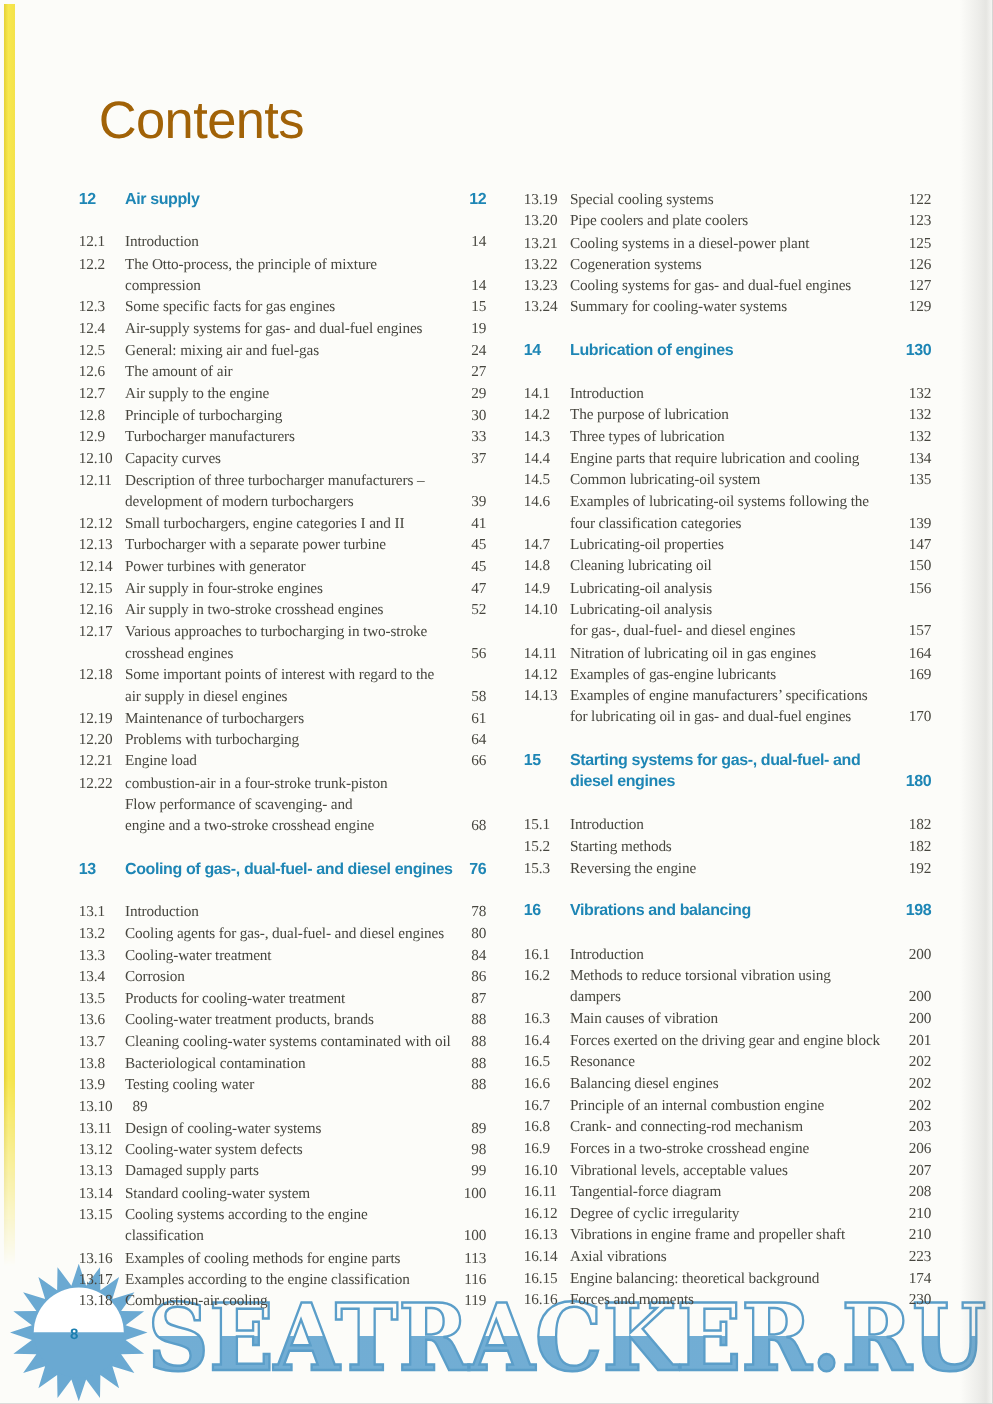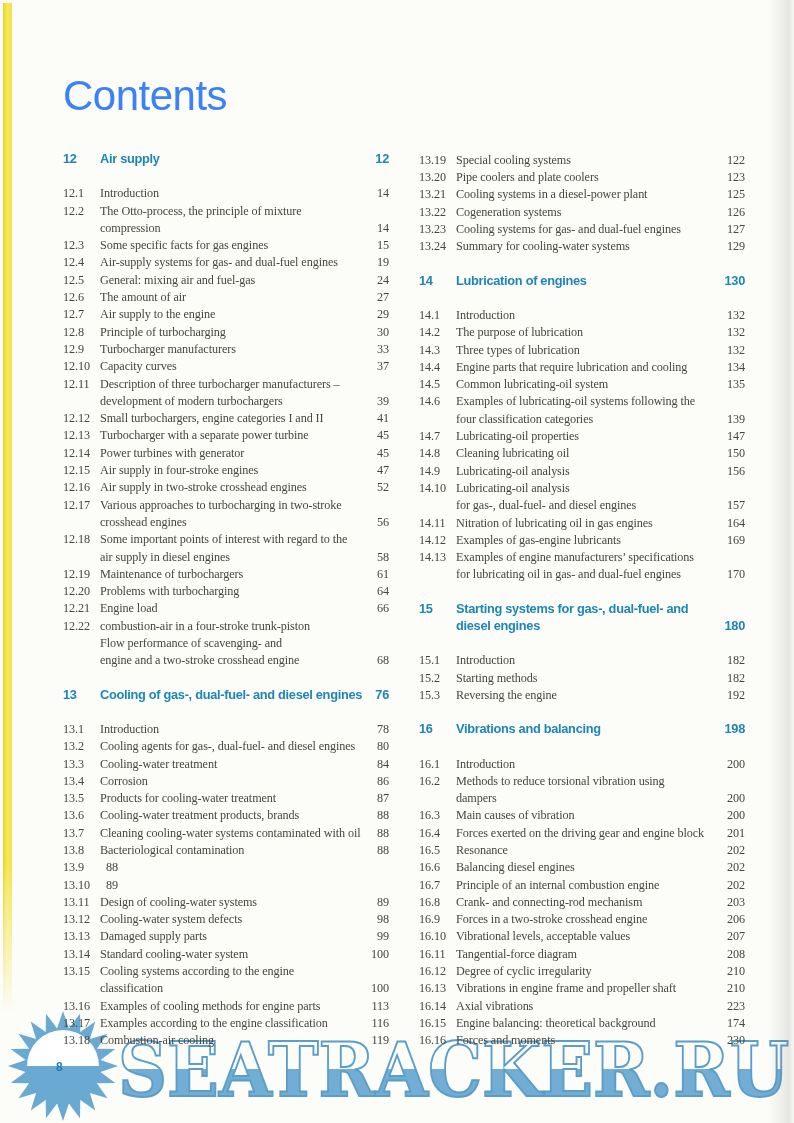--- a/index.html
+++ b/index.html
@@ -11,24 +11,24 @@
     background:linear-gradient(90deg,#e3cf35 0%,#f7e84e 40%,#f4e24a 100%);
     -webkit-mask-image:linear-gradient(180deg,#000 85%,transparent 100%);
     mask-image:linear-gradient(180deg,#000 85%,transparent 100%);}
   .right-shadow{position:absolute;right:0;top:0;width:26px;height:100%;z-index:3;
     background:linear-gradient(90deg,rgba(110,110,105,0) 0%,rgba(110,110,105,0.10) 55%,rgba(110,110,105,0.16) 80%,rgba(110,110,105,0.04) 100%);}
 
   
   .watermark-svg{position:absolute;left:0;top:0;z-index:1;pointer-events:none;}
 
   .content{position:relative;z-index:2;padding:72px 49px 0 63px;}
-  h1.title{margin:0 0 30px 0;font-family:"Liberation Sans", sans-serif;font-weight:400;
-    font-size:42px;letter-spacing:-0.5px;color:#3b82f6;}
-
-  .columns{display:flex;gap:30px;align-items:flex-end;}
+  h1.title{margin:0 0 30px 16px;font-family:"Liberation Sans", sans-serif;font-weight:400;
+    font-size:42px;letter-spacing:-0.5px;color:#a16207;}
+
+  .columns{display:flex;gap:30px;align-items:center;}
   .col{flex:1;min-width:0;}
 
   .row{display:flex;}
   .row .num{flex:none;width:37px;align-self:flex-start;}
   .row .txt{flex:1;min-width:0;overflow:visible;}
   .row .pg{flex:none;align-self:flex-end;min-width:18px;text-align:right;}
   .line{white-space:nowrap;}
 
   .entry{font-size:12.2px;line-height:17.3px;color:#47463f;letter-spacing:-0.1px;}
   .section{font-family:"Liberation Sans", sans-serif;font-weight:700;font-size:12.8px;
@@ -292,20 +292,23 @@
           </div>
           <div class="row entry">
             <span class="num">13.8</span>
             <span class="txt">
               <div class="line">Bacteriological contamination</div>
             </span>
             <span class="pg">88</span>
           </div>
           <div class="row entry">
             <span class="num">13.9</span>
+            <span class="txt">
+              <div class="line">Testing cooling water</div>
+            </span>
             <span class="pg">88</span>
           </div>
           <div class="row entry">
             <span class="num">13.10</span>
             <span class="pg">89</span>
           </div>
           <div class="row entry">
             <span class="num">13.11</span>
             <span class="txt">
               <div class="line">Design of cooling-water systems</div>

